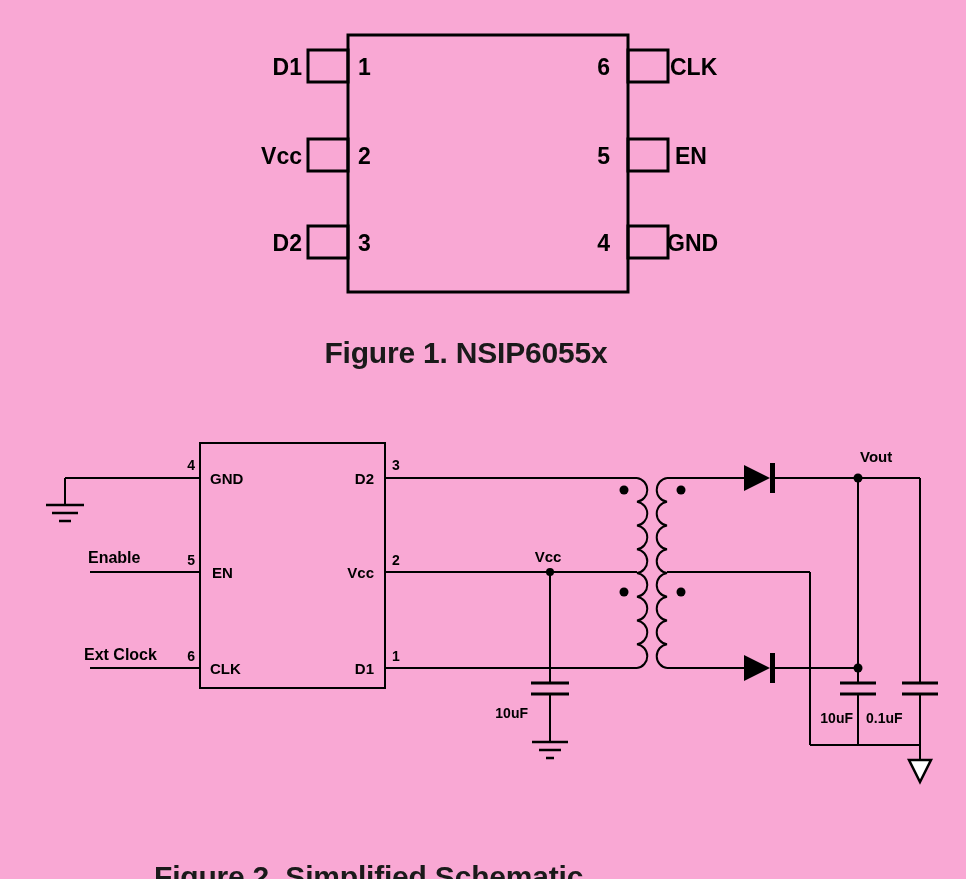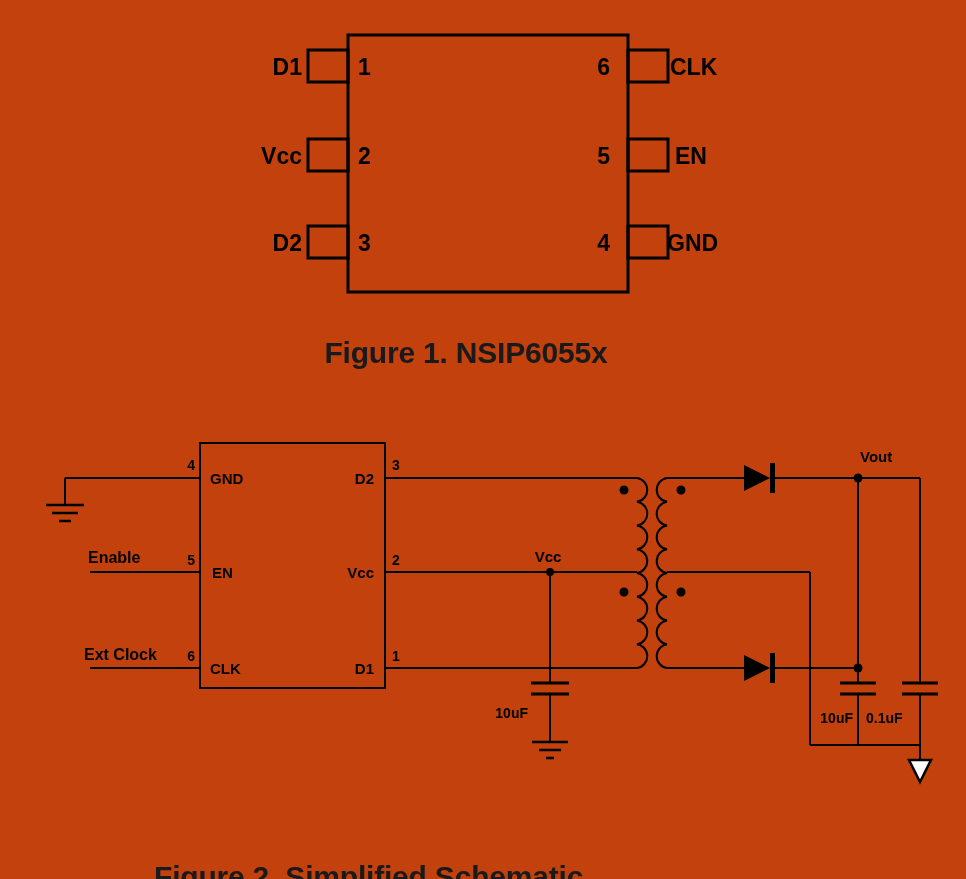--- a/index.html
+++ b/index.html
@@ -1,20 +1,20 @@
 <!DOCTYPE html>
 <html><head>
 <meta charset="utf-8">
 <style>
   html, body { margin: 0; padding: 0; background: #ffffff; }
   #page {
     position: relative;
     width: 966px;
     height: 879px;
-    background: #c2410c;
+    background: #f9a8d4;
     font-family: "Liberation Sans", "DejaVu Sans", sans-serif;
     color: #111111;
     overflow: hidden;
   }
   svg { position: absolute; left: 0; display: block; }
   #fig1-svg { top: 0; }
   #fig2-svg { top: 420px; }
   .caption {
     position: absolute;
     font-size: 30px;

